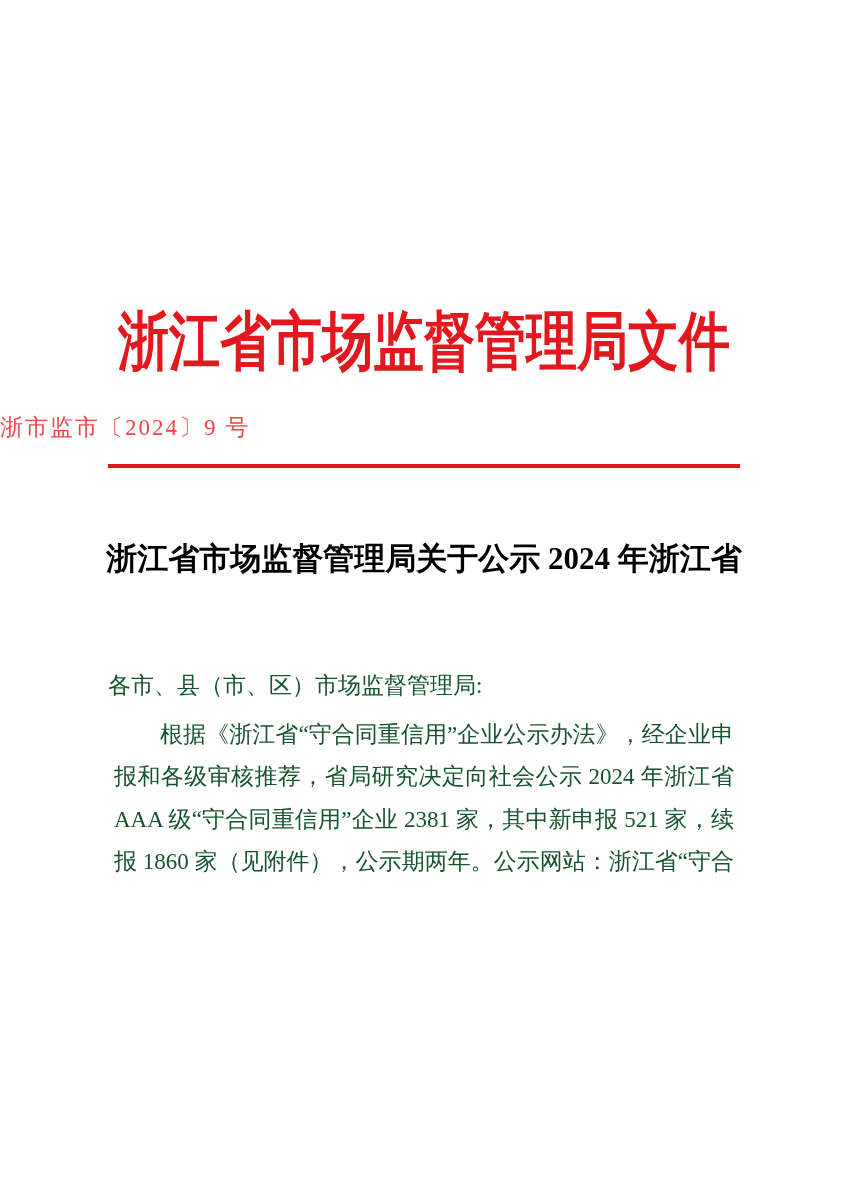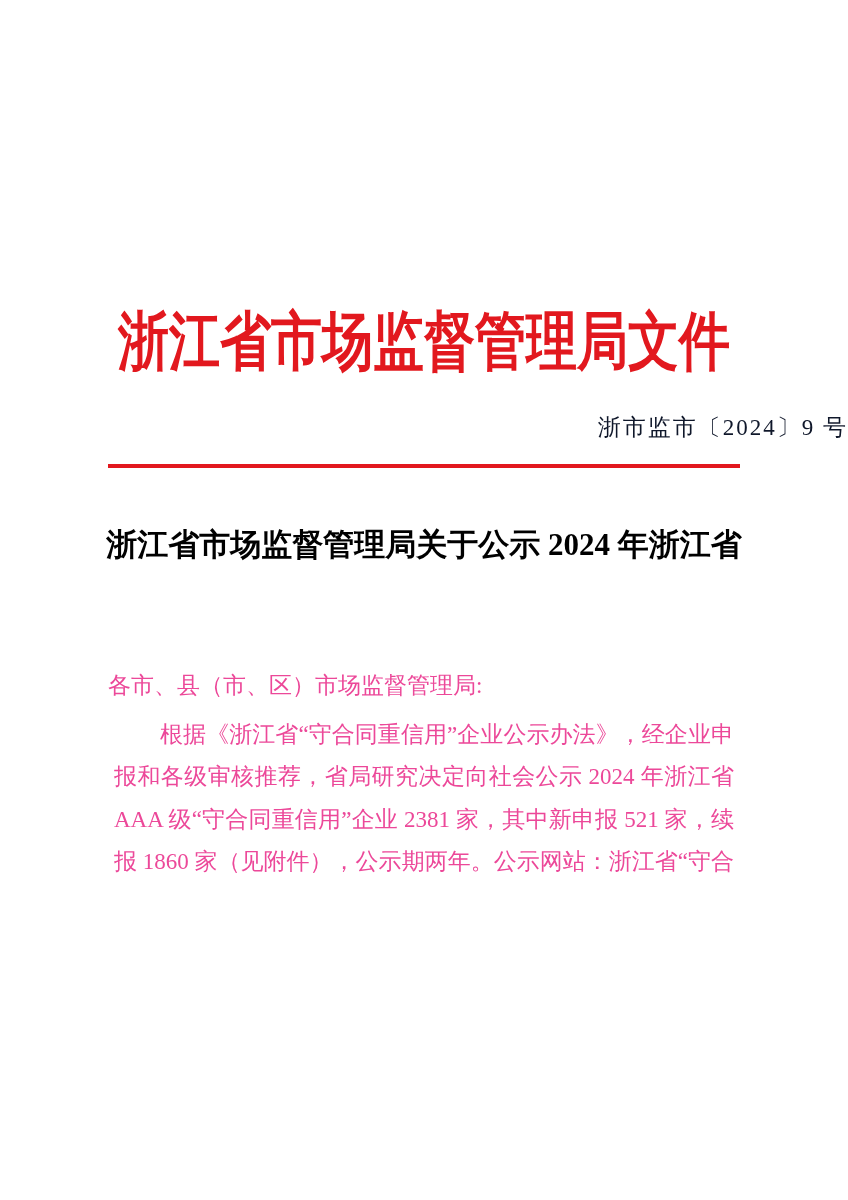--- a/index.html
+++ b/index.html
@@ -28,53 +28,53 @@
     letter-spacing: 0px;
     transform: scaleY(1.25);
     transform-origin: top center;
     white-space: nowrap;
   }
   .doc-number {
     position: absolute;
     top: 412px;
     left: 0;
     width: 100%;
-    text-align: right;
+    text-align: left;
     font-size: 23px;
     letter-spacing: 2px;
-    color: #0f172a;
+    color: #ef4444;
   }
   .red-rule {
     position: absolute;
     top: 464px;
     left: 108px;
     width: 632px;
     height: 4px;
     background: #e2181e;
   }
   .notice-title {
     position: absolute;
-    top: 519px;
+    top: 533px;
     left: 58px;
     width: 732px;
     text-align: center;
     font-size: 31px;
     font-weight: bold;
     line-height: 51px;
     color: #000;
   }
   .body-text {
     position: absolute;
     top: 665px;
     left: 108px;
     width: 632px;
     font-size: 23px;
     line-height: 42.5px;
     text-align: justify;
-    color: #ec4899;
+    color: #14532d;
   }
   .body-text .salutation {
     margin: 0;
     text-indent: 0;
   }
   .body-text p.para {
     margin: 6px;
     text-indent: 2em;
   }
 </style>

